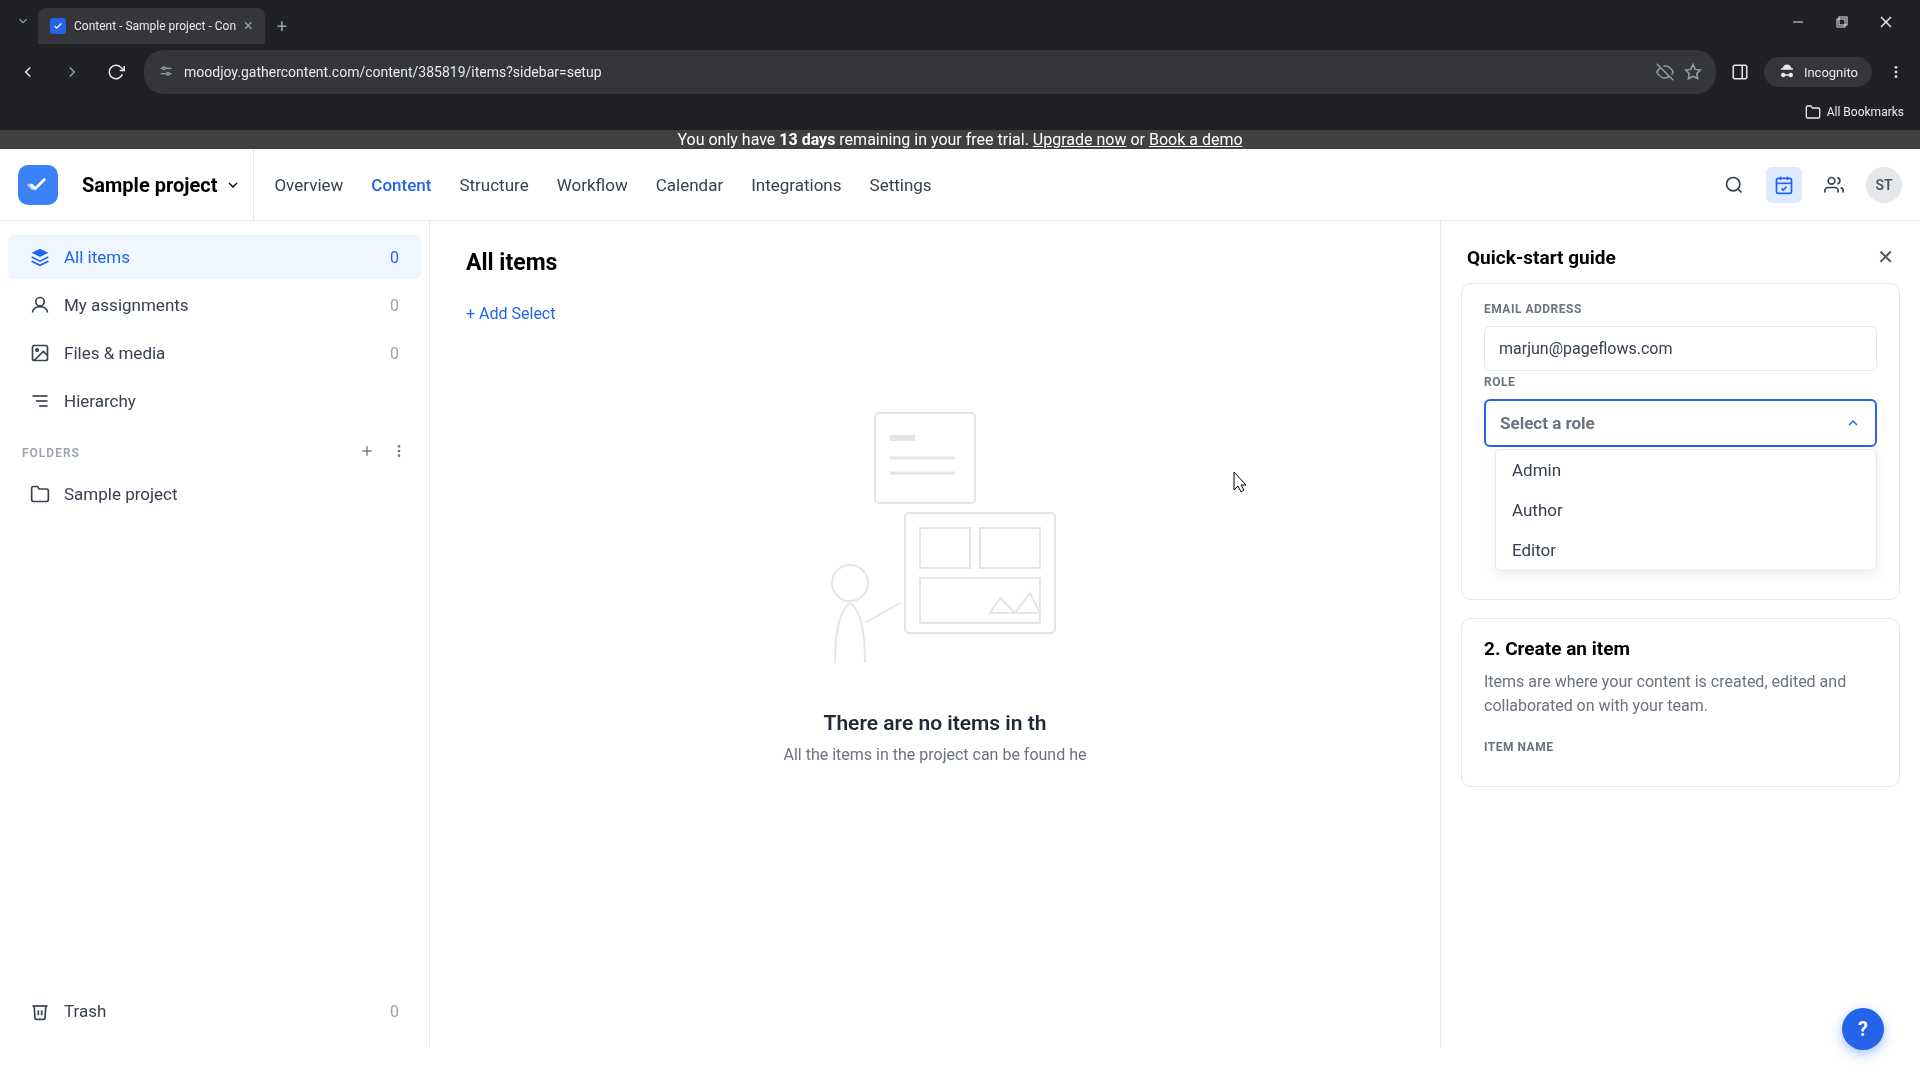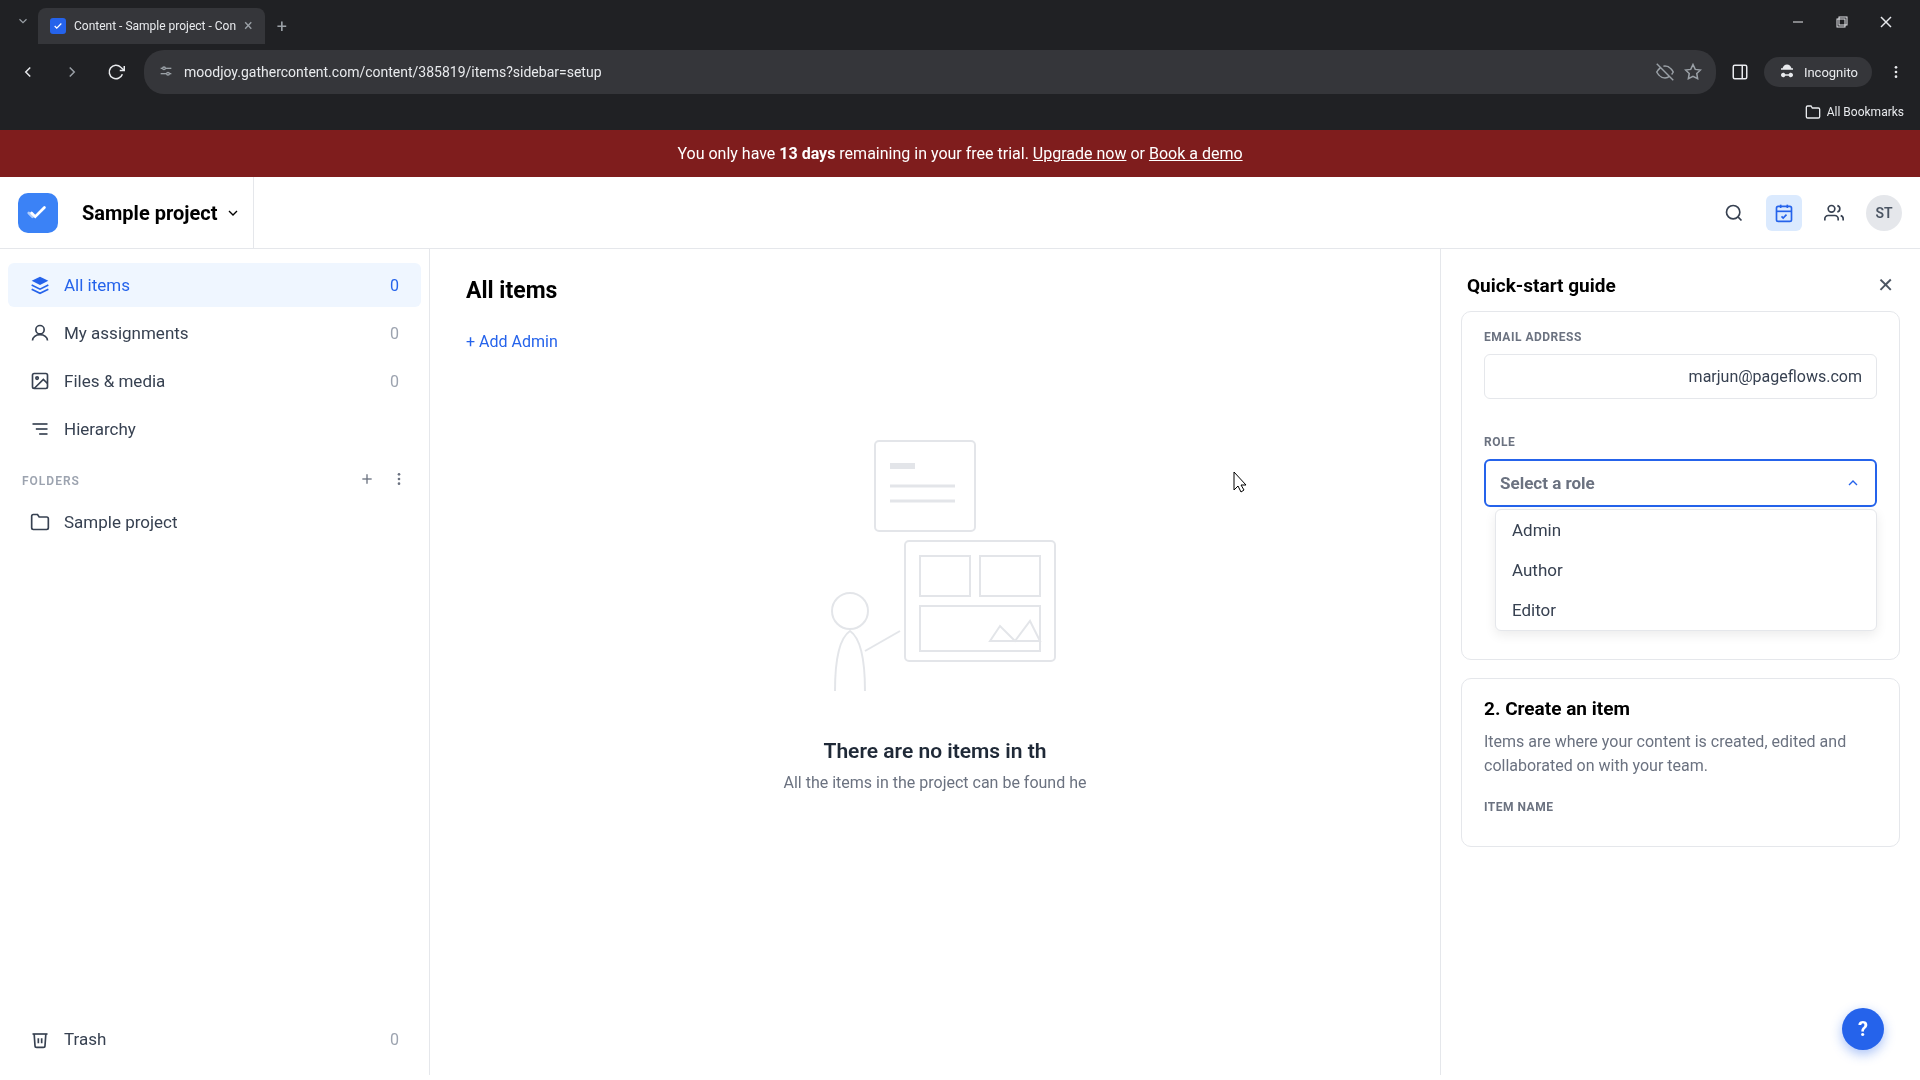--- a/index.html
+++ b/index.html
@@ -25,21 +25,21 @@
 .omnibox-icon { color: #9aa0a6; font-size: 14px; }
 .omnibox-url { color: #e8eaed; font-size: 14px; flex: 1; }
 .omnibox-action { color: #9aa0a6; cursor: pointer; display: flex; align-items: center; }
 .toolbar-right { display: flex; align-items: center; gap: 12px; }
 .incognito-pill { display: flex; align-items: center; gap: 8px; background: #35363a; border-radius: 20px; padding: 6px 14px; color: #e8eaed; font-size: 13px; cursor: pointer; }
 .toolbar-icon { color: #e8eaed; cursor: pointer; width: 24px; height: 24px; display: flex; align-items: center; justify-content: center; }
 .bookmarks-bar { display: flex; justify-content: flex-end; padding: 4px 16px 6px; }
 .bookmark-item { display: flex; align-items: center; gap: 6px; color: #e8eaed; font-size: 12px; cursor: pointer; }
 
 
-.trial-banner { background: #7f1d1d; color: #fff; text-align: center; padding: 14px; font-size: 16px; }
+.trial-banner { background: #404040; color: #fff; text-align: center; font-size: 16px; }
 .trial-banner a { color: #fff; text-decoration: underline; cursor: pointer; }
 .trial-banner strong { font-weight: 700; }
 
 
 .app-header { display: flex; align-items: center; height: 72px; border-bottom: 1px solid #e5e7eb; padding: 0 18px; gap: 8px; }
 .app-logo { width: 40px; height: 40px; background: #3b82f6; border-radius: 10px; display: flex; align-items: center; justify-content: center; }
 .app-logo svg { width: 22px; height: 22px; fill: #fff; }
 .project-switcher { display: flex; align-items: center; gap: 8px; font-size: 20px; font-weight: 700; padding: 0 12px 0 16px; cursor: pointer; border-right: 1px solid #e5e7eb; height: 100%; margin-right: 12px; white-space: nowrap; }
 .project-switcher svg { width: 16px; height: 16px; }
 .nav-tabs { display: flex; gap: 28px; }
@@ -74,21 +74,21 @@
 
 .panel { width: 480px; border-left: 1px solid #e5e7eb; display: flex; flex-direction: column; }
 .panel-header { display: flex; align-items: center; justify-content: space-between; padding: 24px 26px 14px; }
 .panel-title { font-size: 19px; font-weight: 700; }
 .panel-close { cursor: pointer; font-size: 20px; color: #4b5563; }
 .panel-body { padding: 0 20px 20px; overflow-y: auto; flex: 1; position: relative; }
 .panel-body::-webkit-scrollbar { width: 8px; }
 .panel-body::-webkit-scrollbar-thumb { background: #cbd5e1; border-radius: 4px; }
 .card { border: 1px solid #e5e7eb; border-radius: 10px; padding: 18px 22px 22px; margin-bottom: 18px; background: #fff; }
 .field-label { font-size: 12px; font-weight: 700; letter-spacing: 0.5px; color: #6b7280; margin-bottom: 10px; }
-.text-input { width: 100%; border: 1px solid #e5e7eb; border-radius: 6px; padding: 12px 14px; font-size: 16px; color: #374151; margin-bottom: 36px; text-align: right; }
+.text-input { width: 100%; border: 1px solid #e5e7eb; border-radius: 6px; padding: 12px 14px; font-size: 16px; color: #374151; margin-bottom: 4px; }
 .select-wrap { position: relative; }
 .select-box { width: 100%; border: 2px solid #2563eb; border-radius: 6px; padding: 12px 14px; font-size: 17px; color: #6b7280; display: flex; align-items: center; justify-content: space-between; cursor: pointer; background: #fff; font-weight: bold; }
 .select-box svg { width: 16px; height: 16px; }
 .dropdown { position: absolute; top: calc(100% + 2px); left: 11px; right: 0; background: #fff; border: 1px solid #e5e7eb; border-radius: 6px; box-shadow: 0 4px 12px rgba(0,0,0,0.08); z-index: 10; }
 .dropdown-item { padding: 10px 16px; font-size: 17px; color: #374151; cursor: pointer; }
 .step-title { font-size: 19px; font-weight: 700; margin-bottom: 10px; }
 .step-desc { font-size: 16px; color: #6b7280; line-height: 1.5; margin-bottom: 22px; }
 .help-fab { position: fixed; bottom: 30px; right: 36px; width: 42px; height: 42px; border-radius: 50%; background: #2563eb; color: #fff; display: flex; align-items: center; justify-content: center; font-size: 20px; font-weight: 700; cursor: pointer; box-shadow: 0 4px 12px rgba(37,99,235,0.4); }
 
 .cursor-pointer-vis { position: fixed; left: 1228px; top: 470px; pointer-events: none; z-index: 100; }
@@ -214,20 +214,29 @@
     <svg viewBox="0 0 24 24">
         <path d="M5 12l4 4L19 6" stroke="#fff" stroke-width="3" fill="none" stroke-linecap="round"></path>
         <path d="M2 12l4 4" stroke="#fff" stroke-width="3" fill="none" stroke-linecap="round" opacity="0.6"></path>
       </svg>
   </div>
   <div class="project-switcher">
     <span>Sample project</span>
     <svg viewBox="0 0 24 24" fill="none" stroke="currentColor" stroke-width="2">
         <polyline points="6 9 12 15 18 9"></polyline>
       </svg>
+  </div>
+  <div class="nav-tabs">
+    <div class="nav-tab">Overview</div>
+    <div class="nav-tab active">Content</div>
+    <div class="nav-tab">Structure</div>
+    <div class="nav-tab">Workflow</div>
+    <div class="nav-tab">Calendar</div>
+    <div class="nav-tab">Integrations</div>
+    <div class="nav-tab">Settings</div>
   </div>
   <div class="header-right">
     <div class="header-icon">
       <svg width="20" height="20" viewBox="0 0 24 24" fill="none" stroke="currentColor" stroke-width="2">
           <circle cx="11" cy="11" r="8"></circle>
           <line x1="21" y1="21" x2="17" y2="17"></line>
         </svg>
     </div>
     <div class="header-icon boxed">
       <svg width="20" height="20" viewBox="0 0 24 24" fill="none" stroke="currentColor" stroke-width="2">
@@ -331,21 +340,21 @@
             </svg>
         </span>
         <span>Trash</span>
         <span class="count">0</span>
       </div>
     </div>
   </div>
 
   <div class="content">
     <h1>All items</h1>
-    <div class="add-filter">+ Add Admin</div>
+    <div class="add-filter">+ Add Select</div>
     <div class="empty-state">
       <svg class="empty-illust" viewBox="0 0 260 280">
         <rect x="70" y="10" width="100" height="90" rx="4" fill="none" stroke="#d1d5db" stroke-width="2"></rect>
         <line x1="85" y1="35" x2="110" y2="35" stroke="#d1d5db" stroke-width="6"></line>
         <line x1="85" y1="55" x2="150" y2="55" stroke="#d1d5db" stroke-width="3"></line>
         <line x1="85" y1="70" x2="150" y2="70" stroke="#d1d5db" stroke-width="3"></line>
         <rect x="100" y="110" width="150" height="120" rx="4" fill="none" stroke="#d1d5db" stroke-width="2"></rect>
         <rect x="115" y="125" width="50" height="40" fill="none" stroke="#d1d5db" stroke-width="2"></rect>
         <rect x="175" y="125" width="60" height="40" fill="none" stroke="#d1d5db" stroke-width="2"></rect>
         <rect x="115" y="175" width="120" height="45" fill="none" stroke="#d1d5db" stroke-width="2"></rect>

